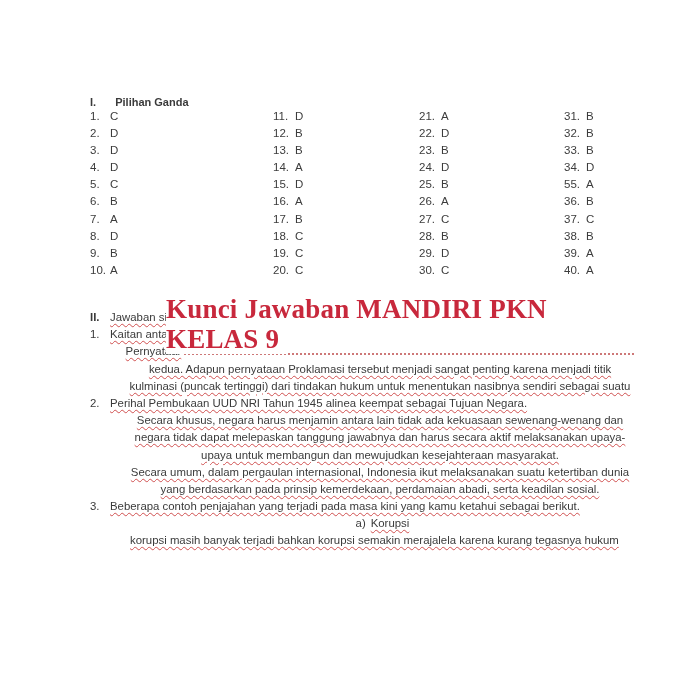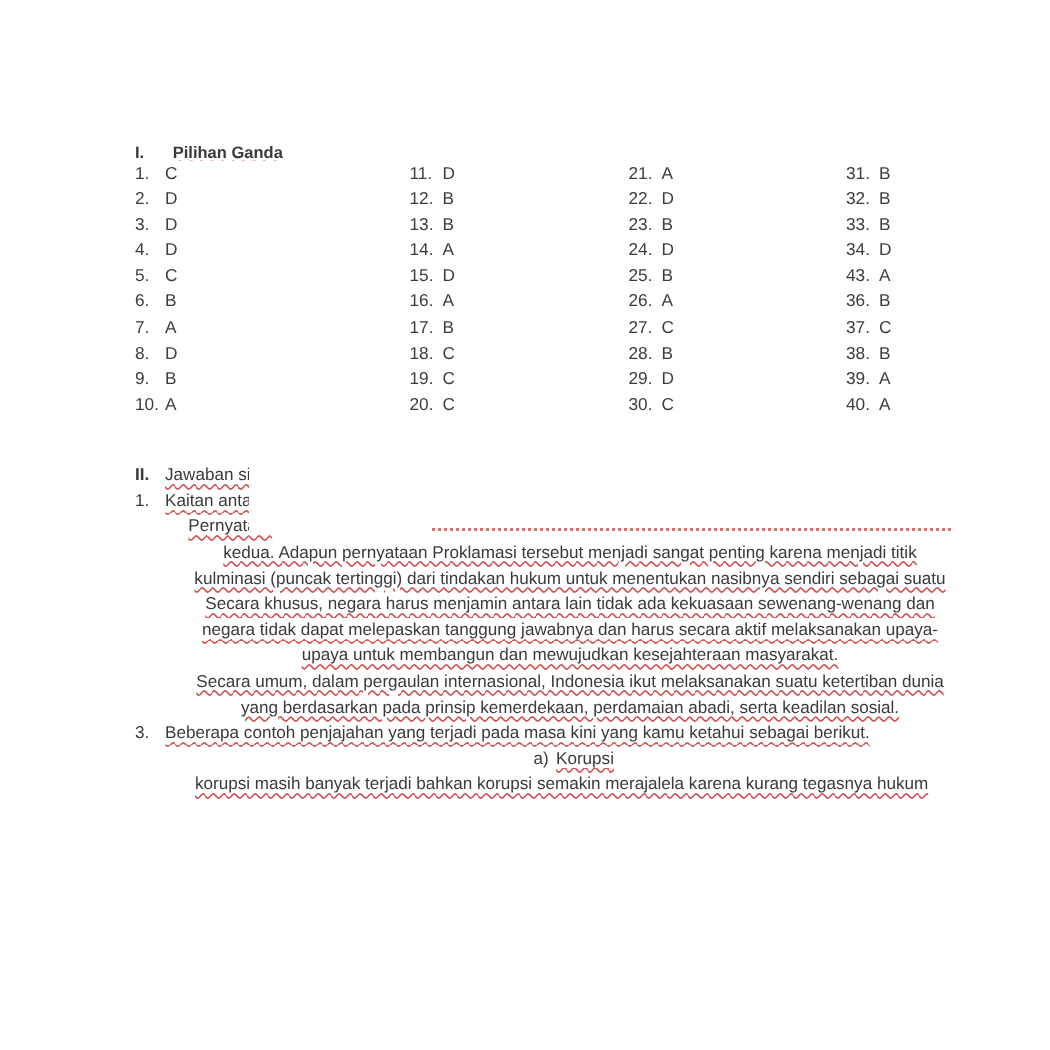--- a/index.html
+++ b/index.html
@@ -79,51 +79,58 @@
       <div class="answer-item"><span class="num">27.</span><span>C</span></div>
       <div class="answer-item"><span class="num">28.</span><span>B</span></div>
       <div class="answer-item"><span class="num">29.</span><span>D</span></div>
       <div class="answer-item"><span class="num">30.</span><span>C</span></div>
     </div>
   <div class="answer-col col-4" id="col4">
       <div class="answer-item"><span class="num">31.</span><span>B</span></div>
       <div class="answer-item"><span class="num">32.</span><span>B</span></div>
       <div class="answer-item"><span class="num">33.</span><span>B</span></div>
       <div class="answer-item"><span class="num">34.</span><span>D</span></div>
-      <div class="answer-item"><span class="num">43.</span><span>A</span></div>
+      <div class="answer-item"><span class="num">55.</span><span>A</span></div>
       <div class="answer-item"><span class="num">36.</span><span>B</span></div>
       <div class="answer-item"><span class="num">37.</span><span>C</span></div>
       <div class="answer-item"><span class="num">38.</span><span>B</span></div>
       <div class="answer-item"><span class="num">39.</span><span>A</span></div>
       <div class="answer-item"><span class="num">40.</span><span>A</span></div>
     </div>
 
   <div class="section">
     <div class="line">
       <span class="roman">II.</span><span class="ul">Jawaban si</span>
     </div>
     <div class="line">
       <span class="marker">1.</span><span class="ul">Kaitan anta</span>
     </div>
     <div class="line ind">
       <span class="ul">Pernyataar</span>
       <span class="scribble"></span>
     </div>
     <div class="line ind ul">kedua. Adapun pernyataan Proklamasi tersebut menjadi sangat penting karena menjadi titik</div>
     <div class="line ind ul">kulminasi (puncak tertinggi) dari tindakan hukum untuk menentukan nasibnya sendiri sebagai suatu</div>
+    <div class="line">
+      <span class="marker">2.</span><span class="ul">Perihal Pembukaan UUD NRI Tahun 1945 alinea keempat sebagai Tujuan Negara.</span>
+    </div>
     <div class="line ind ul">Secara khusus, negara harus menjamin antara lain tidak ada kekuasaan sewenang-wenang dan</div>
     <div class="line ind ul">negara tidak dapat melepaskan tanggung jawabnya dan harus secara aktif melaksanakan upaya-</div>
     <div class="line ind ul">upaya untuk membangun dan mewujudkan kesejahteraan masyarakat.</div>
     <div class="line ind ul">Secara umum, dalam pergaulan internasional, Indonesia ikut melaksanakan suatu ketertiban dunia</div>
     <div class="line ind ul">yang berdasarkan pada prinsip kemerdekaan, perdamaian abadi, serta keadilan sosial.</div>
     <div class="line">
       <span class="marker">3.</span><span class="ul">Beberapa contoh penjajahan yang terjadi pada masa kini yang kamu ketahui sebagai berikut.</span>
     </div>
     <div class="line ind">
       <span class="marker">a)</span><span class="ul">Korupsi</span>
     </div>
     <div class="line ind2 ul">korupsi masih banyak terjadi bahkan korupsi semakin merajalela karena kurang tegasnya hukum</div>
   </div>
 
   <div class="mask" style="left:166px;top:296px;width:385px;height:30px;"></div>
   <div class="mask" style="left:166px;top:326px;width:120px;height:28px;"></div>
 
+  <div class="overlay-title">
+    <div>Kunci Jawaban MANDIRI PKN</div>
+    <div>KELAS 9</div>
+  </div>
 </div>
 
 </body></html>

